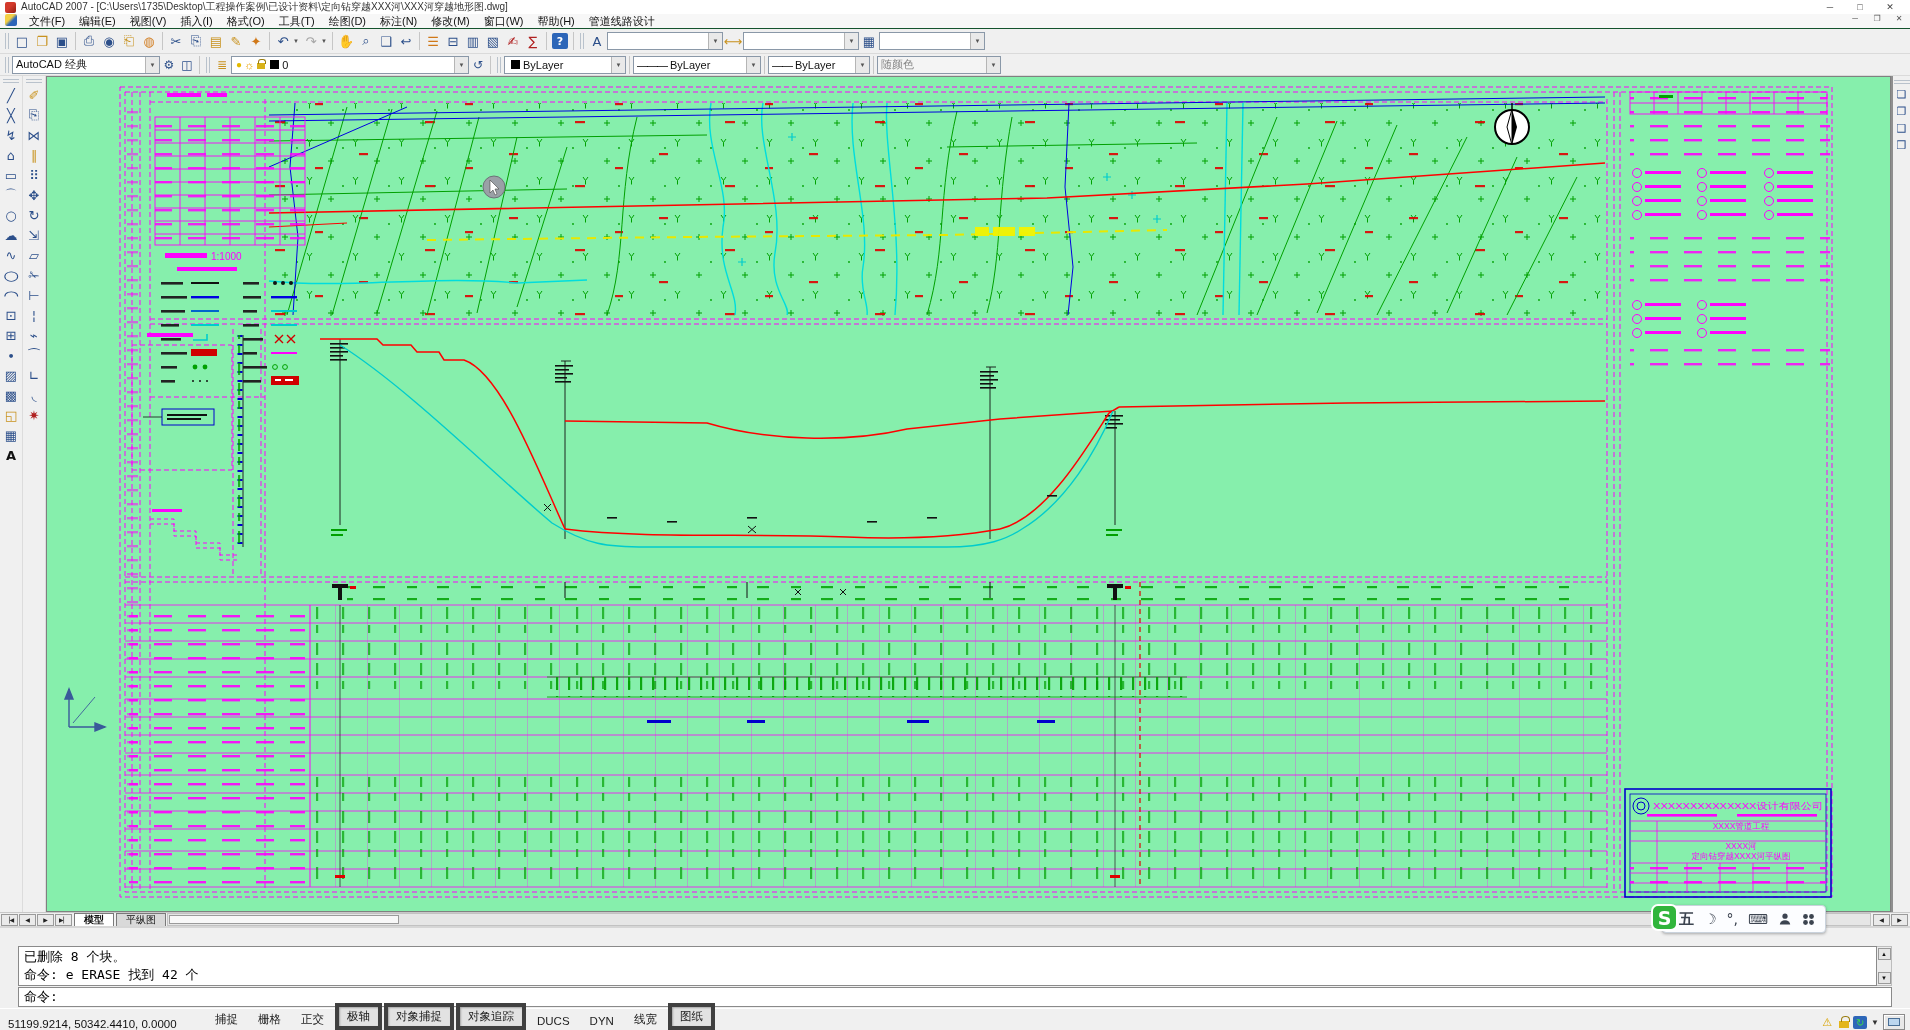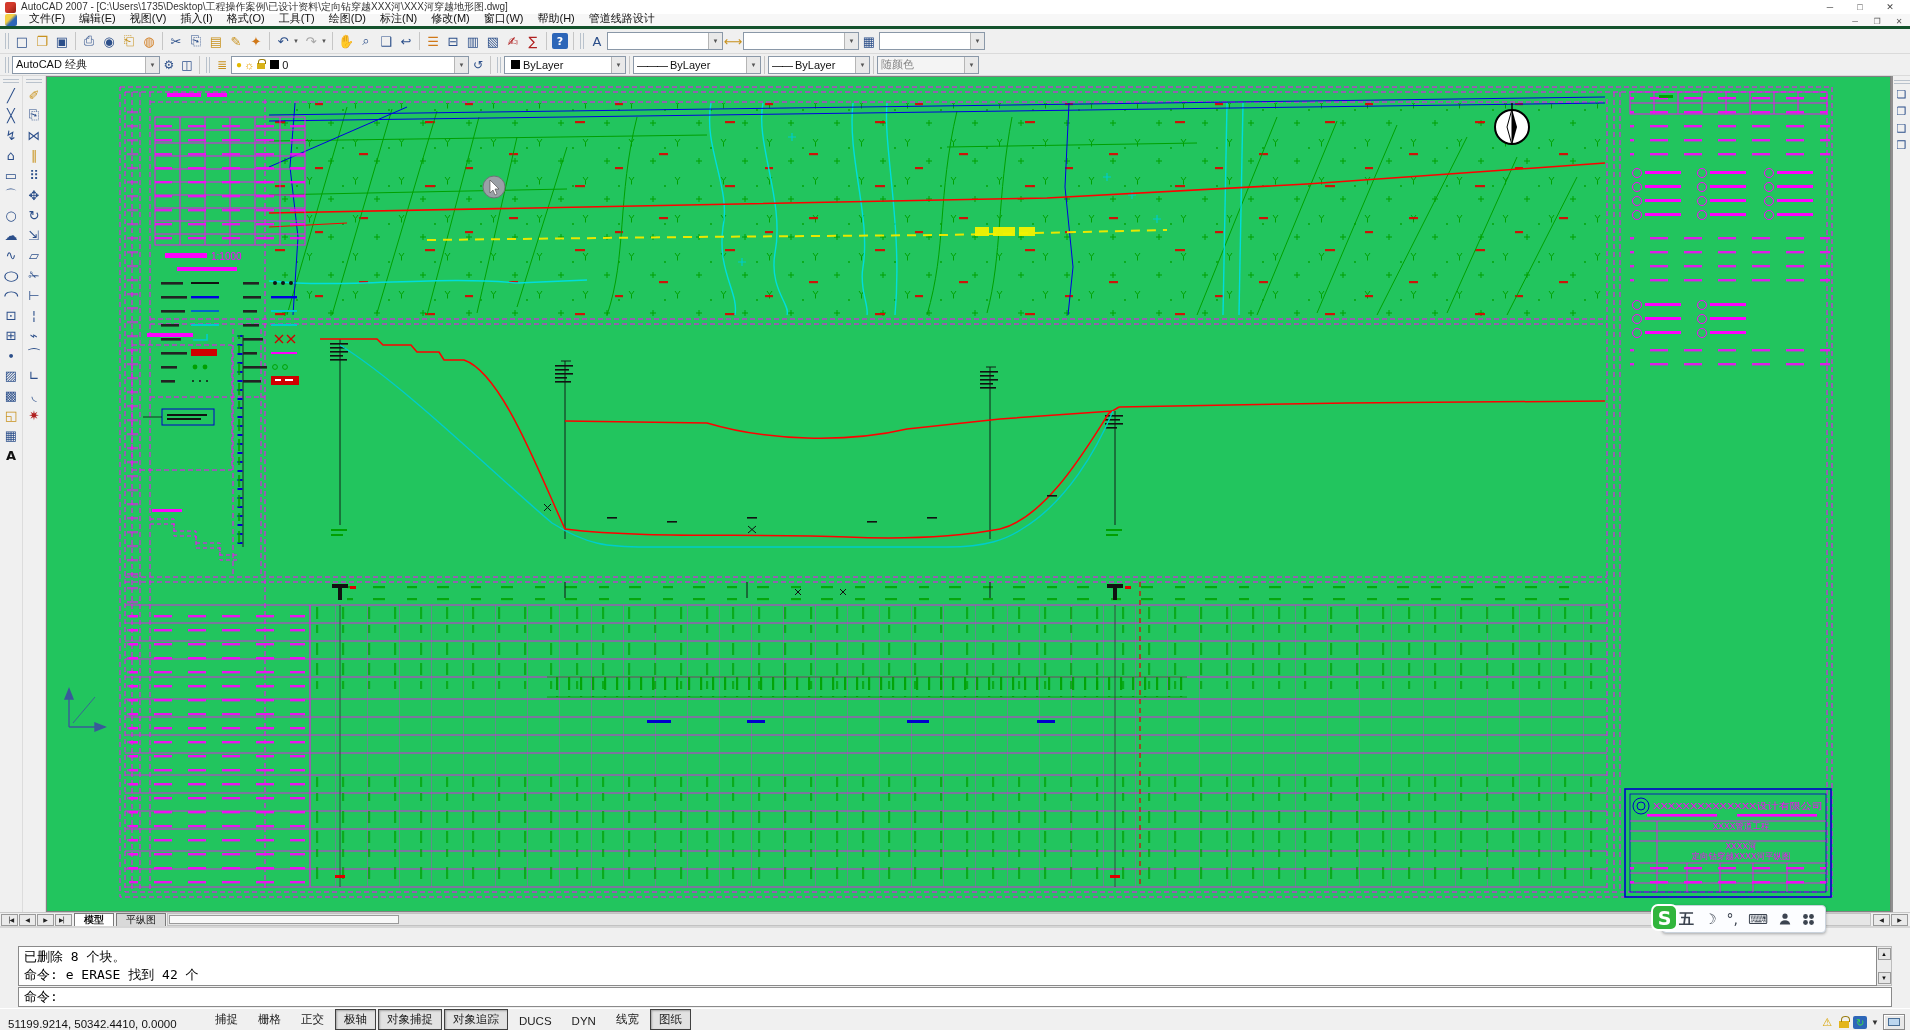--- a/index.html
+++ b/index.html
@@ -4,21 +4,21 @@
 <style>
 *{box-sizing:border-box;margin:0;padding:0}
 html,body{background:#999}
 body{font-family:"Liberation Sans",sans-serif;font-size:11px;color:#111}
 .app{position:relative;width:1910px;height:1030px;background:#f0f0f0;overflow:hidden}
 
 .titlebar{height:14px;background:#fff;display:flex;align-items:center;padding:0 5px;font-size:10px;color:#333;white-space:nowrap}
 .tb-ico{width:11px;height:11px;margin-right:5px;background:linear-gradient(135deg,#d33a2c 45%,#8e1d12);border-radius:2px;flex:none}
 .wctl{margin-left:auto;display:flex;gap:0;color:#444}
 .wbtn{width:30px;text-align:center;font-size:9px;line-height:14px}
-.menubar{height:15px;background:#f7f7f7;border-bottom:3px solid #14532d;display:flex;align-items:flex-end;font-size:11px;color:#111}
+.menubar{height:15px;background:#f7f7f7;border-bottom:1px solid #14532d;display:flex;align-items:flex-start;font-size:11px;color:#111}
 .appico{width:12px;height:12px;margin:0 5px;background:linear-gradient(135deg,#f3cf45 40%,#2d66b8 60%);border-radius:2px;flex:none}
 .mitem{padding:0 7px;white-space:nowrap}
 .docctl{margin-left:auto;display:flex;color:#555}
 .docbtn{width:22px;text-align:center;font-size:8px}
 
 .tbrow{display:flex;align-items:center;background:#f0f0f0;border-bottom:1px solid #dadada;padding-left:2px}
 .r1{height:25px}.r2{height:22px}
 .grip{width:4px;height:16px;margin:0 3px;border-left:1px solid #b9c2cc;border-right:1px solid #b9c2cc;flex:none}
 .tbtn{width:20px;height:20px;display:flex;align-items:center;justify-content:center;font-size:13px;color:#2c4f8a;border:1px solid transparent;background:transparent;flex:none;font-family:"DejaVu Sans",sans-serif}
 .tbtn.sm{width:18px;height:18px;font-size:12px}
@@ -32,21 +32,21 @@
 .sw{width:9px;height:9px;background:#000;margin:0 3px;flex:none}
 .lt{letter-spacing:-1px;color:#000;margin-right:3px}
 .bulb{color:#e3b900;font-size:10px;margin:0 1px}.sun{color:#e8a000;font-size:11px;margin:0 1px}
 .mlock{position:relative;width:8px;height:6px;background:#d8b21a;margin:3px 2px 0 2px;flex:none}
 .mlock::before{content:"";position:absolute;left:1px;top:-4px;width:6px;height:4px;border:1.4px solid #9a7d10;border-bottom:none;border-radius:3px 3px 0 0}
 
 .work{display:flex;height:836px;background:#f0f0f0}
 .ltools{width:46px;display:flex;flex:none}
 .tcol{width:23px;display:flex;flex-direction:column;align-items:center;padding-top:2px;border-right:1px solid #dcdcdc}
 .hgrip{width:16px;height:4px;margin:1px 0 2px 0;border-top:1px solid #b9c2cc;border-bottom:1px solid #b9c2cc}
-.canvas{flex:1;background:#22c55e;border:1px solid #808080;position:relative;overflow:hidden}
+.canvas{flex:1;background:#86efac;border:1px solid #808080;position:relative;overflow:hidden}
 .canvas svg{position:absolute;left:0;top:0}
 .rtools{width:19px;flex:none;background:#f0f0f0;border-left:2px solid #8f8f8f;display:flex;flex-direction:column;align-items:center;padding-top:3px}
 .rtools .tbtn{width:17px;height:17px;font-size:11px}
 
 .tabrow{height:14px;display:flex;align-items:center;background:#f0f0f0;font-size:10px;border-top:1px solid #c8c8c8}
 .tnav{width:17px;height:12px;border:1px solid #9a9a9a;background:#eaeaea;display:flex;align-items:center;justify-content:center;font-size:6px;color:#222;margin-left:1px;flex:none}
 .tab{height:13px;display:flex;align-items:center;padding:0 9px;border:1px solid #7a7a7a;border-bottom:none;background:#d9d9d9;margin-left:2px;flex:none}
 .tab.active{background:#fff;font-weight:bold}
 .hscroll{flex:1;height:13px;margin:0 1px;background:#e6e6e6;border:1px solid #c2c2c2;position:relative}
 .hthumb{position:absolute;left:1px;top:1px;width:230px;height:9px;background:#f8f8f8;border:1px solid #9a9a9a}
@@ -54,21 +54,21 @@
 .cmd{height:82px;background:#f0f0f0;border-top:2px solid #d6d6d6;display:flex;flex-direction:column;padding:18px}
 .cmdwrap{flex:1;display:flex}
 .cmdhist{flex:1;background:#fff;border:1px solid #8a8a8a;font-family:"DejaVu Sans Mono",monospace;font-size:13px;line-height:18px;padding:1px 5px;color:#000}
 .vscroll{width:15px;background:#ececec;border:1px solid #bdbdbd;border-left:none;display:flex;flex-direction:column;justify-content:space-between;align-items:center}
 .vbtn{width:13px;height:12px;border:1px solid #9a9a9a;background:#e6e6e6;font-size:6px;display:flex;align-items:center;justify-content:center;margin:1px 0}
 .cmdprompt{height:21px;margin-top:1px;background:#fff;border:1px solid #8a8a8a;font-family:"DejaVu Sans Mono",monospace;font-size:13px;display:flex;align-items:center;padding:0 5px;color:#000}
 
 .status{height:22px;display:flex;align-items:flex-end;background:#f0f0f0;border-top:1px solid #fff}
 .coords{width:205px;padding-left:8px;font-size:11.5px;color:#111;white-space:nowrap}
 .stgl{padding:2px 8px;margin:0 1px;font-size:11.5px;color:#222;border:1px solid transparent;white-space:nowrap}
-.stgl.on{border:1px solid #404040;background:#e2e2e2;box-shadow:inset 1px 1px 2px rgba(0,0,0,.28)}
+.stgl.on{border:4px solid #404040;background:#e2e2e2;box-shadow:inset 1px 1px 2px rgba(0,0,0,.28)}
 .tray{margin-left:auto;display:flex;align-items:center;gap:4px;padding-right:5px}
 .tico{width:16px;height:15px;display:flex;align-items:center;justify-content:center;font-size:11px}
 .t-warn{color:#d9a400}
 .t-lock{position:relative;width:10px;height:7px;background:#e3b51c;margin-top:4px}
 .t-lock::before{content:"";position:absolute;left:1.5px;top:-5px;width:7px;height:5px;border:1.6px solid #9a7d10;border-bottom:none;border-radius:4px 4px 0 0}
 .t-upd{width:14px;height:13px;background:#2d66b8;color:#3adb4a;font-size:10px;line-height:13px;text-align:center;border-radius:2px}
 .t-caret{font-size:8px;color:#333}
 .cleanbtn{width:22px;height:16px;border:1px solid #8a8a8a;background:#e8e8e8;box-shadow:1px 1px 0 #fff inset;display:flex;align-items:center;justify-content:center}
 .cleanbtn i{display:block;width:12px;height:8px;background:#bcd6ee;border:1px solid #4a6f96}
 
@@ -201,21 +201,21 @@
       <span>ByLayer</span>
       <span class="dd">▼</span>
     </span>
     <span class="tsep"></span>
     <span class="combo" style="width:102px">
       <span class="lt">——</span>
       <span>ByLayer</span>
       <span class="dd">▼</span>
     </span>
     <span class="tsep"></span>
-    <span class="combo dis" style="width:102px">
+    <span class="combo dis" style="width:124px">
       <span>随颜色</span>
       <span class="dd">▼</span>
     </span>
   </div>
 
   <div class="work">
 
     <div class="ltools">
       <div class="tcol">
         <span class="hgrip"></span>

